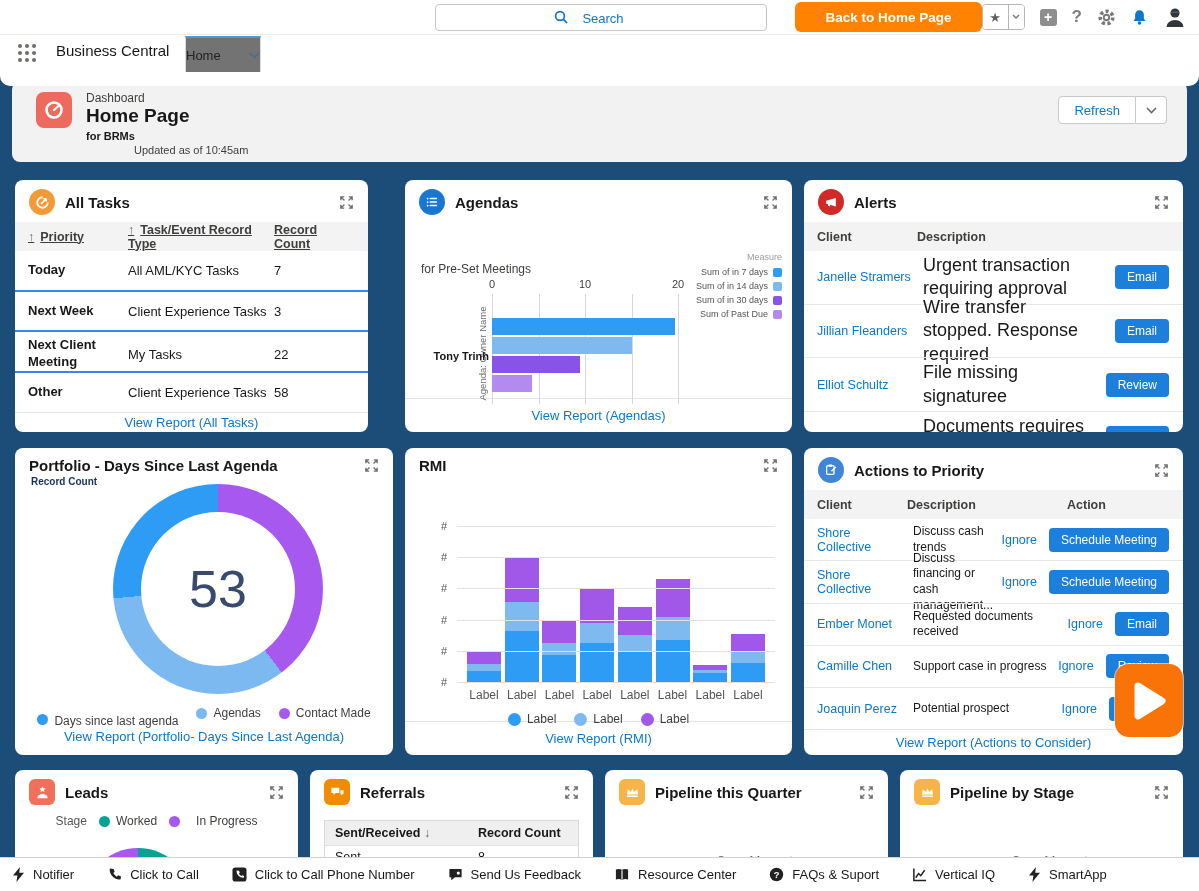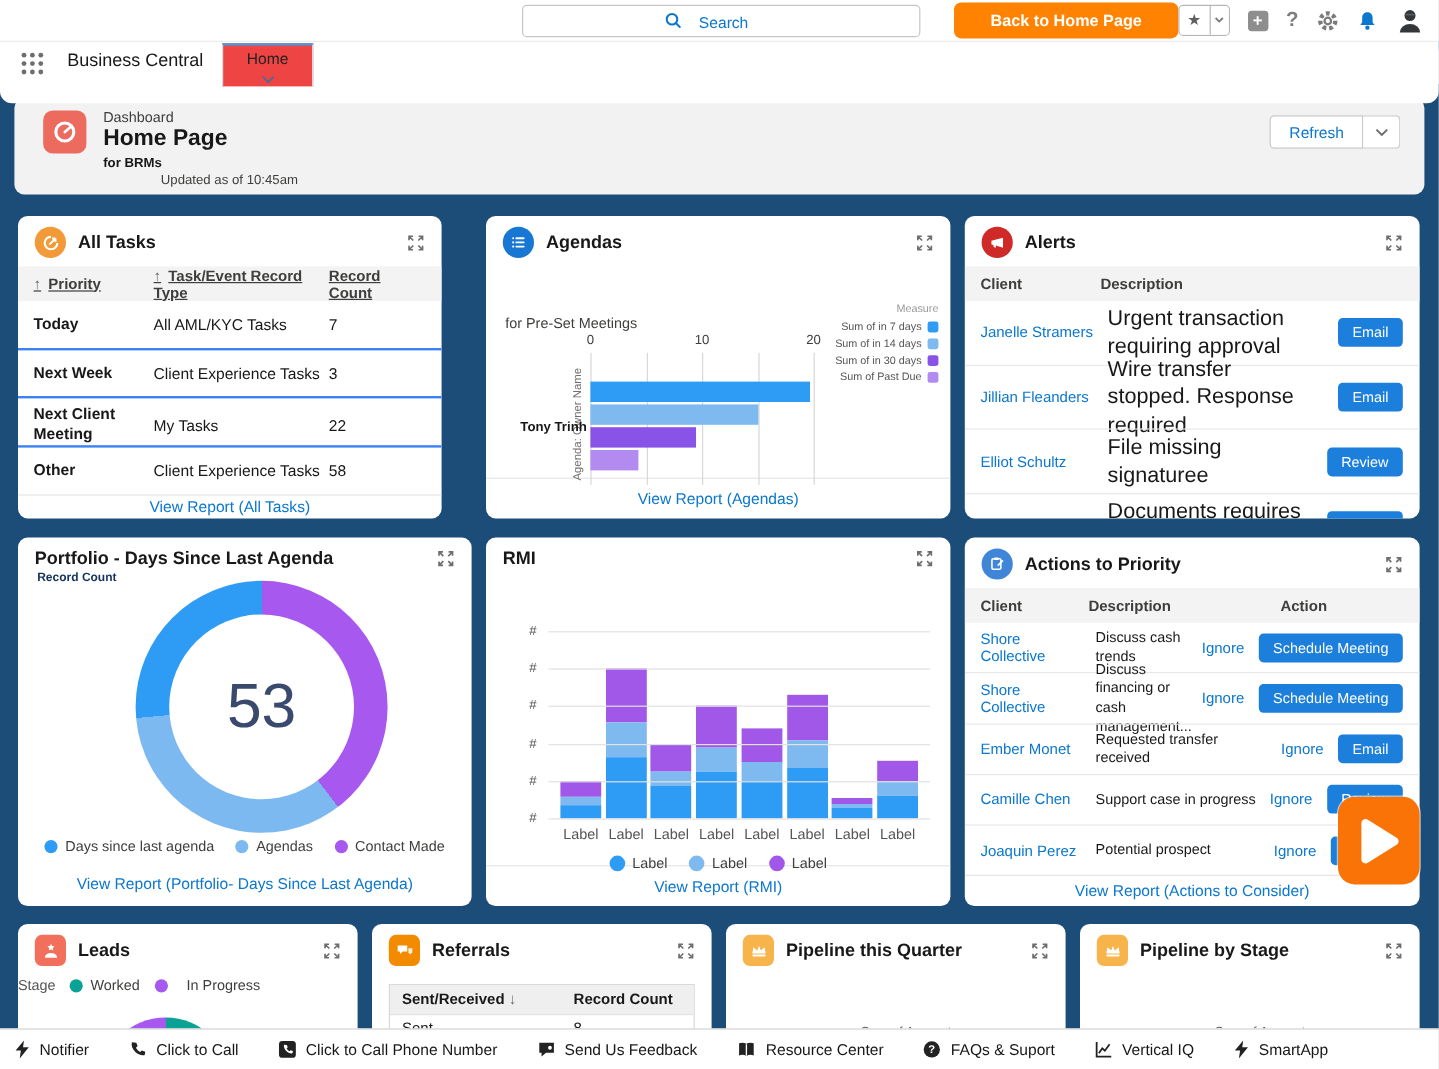--- a/index.html
+++ b/index.html
@@ -19,23 +19,23 @@
   .fav-star{width:25px;display:flex;align-items:center;justify-content:center;font-size:13px;color:#5f5f5f;background:#fff;}
   .fav-caret{width:15px;display:flex;align-items:center;justify-content:center;border-left:1px solid #b6b6b6;background:#fff;}
   .plus-ic{width:17px;height:17px;background:#8e8e8e;border-radius:3px;color:#fff;font-size:14px;font-weight:bold;
       display:flex;align-items:center;justify-content:center;line-height:1;}
   .help-ic{font-size:17px;font-weight:bold;color:#7d7d7d;}
   
   .navbar{position:absolute;top:34px;left:0;right:0;height:52px;background:#fff;z-index:9;border-radius:10px;}
   .waffle{position:absolute;left:18px;top:10px;display:grid;grid-template-columns:repeat(3,4px);grid-gap:3px;}
   .waffle i{width:4px;height:4px;border-radius:50%;background:#706e6b;}
   .app-name{position:absolute;left:56px;top:8px;font-size:15px;color:#181818;}
-  .home-tab{position:absolute;left:185px;top:2px;width:74px;height:34px;background:#ef4444;border:1px solid #d5dbe2;
-      border-top:2px solid #4b9bd8;border-bottom:none;display:flex;align-items:center;justify-content:center;gap:7px;
-      font-size:13px;color:#222;cursor:pointer;flex-direction:column;}
+  .home-tab{position:absolute;left:185px;top:2px;width:74px;height:34px;background:#737373;border:1px solid #d5dbe2;
+      border-top:2px solid #4b9bd8;border-bottom:none;display:flex;align-items:center;justify-content:space-between;gap:7px;
+      font-size:13px;color:#222;cursor:pointer;}
   
   .content{position:absolute;top:70px;left:0;right:0;height:788px;background:#1c4d78;overflow:hidden;}
   .hdr-panel{position:absolute;left:12px;top:12px;width:1175px;height:80px;background:#f3f2f2;border-radius:8px;}
   .hdr-icon{position:absolute;left:24px;top:10px;width:36px;height:36px;background:#ed6a5f;border-radius:8px;
       display:flex;align-items:center;justify-content:center;}
   .hdr-type{position:absolute;left:74px;top:9px;font-size:12px;color:#3e3e3c;}
   .hdr-title{position:absolute;left:74px;top:23px;font-size:19px;font-weight:bold;color:#181818;}
   .hdr-sub{position:absolute;left:74px;top:48px;font-size:11px;font-weight:bold;color:#181818;}
   .hdr-upd{position:absolute;left:74px;top:62px;font-size:11px;color:#3e3e3c;margin-left:48px;}
   .refresh-grp{position:absolute;right:20px;top:14px;display:flex;height:28px;}
@@ -91,21 +91,21 @@
   
   .rmi-plot{position:absolute;left:52px;top:50px;width:318px;height:156px;}
   .rmi-grid{position:absolute;left:0;right:0;height:1px;background:#e2e2e2;}
   .rmi-ytick{position:absolute;left:-16px;font-size:11px;color:#555;transform:translateY(-6px);}
   .rmi-bars{position:absolute;left:0;right:0;bottom:0;top:0;display:flex;justify-content:space-between;
       align-items:flex-end;padding:0 10px;}
   .rmi-col{width:34px;display:flex;flex-direction:column;justify-content:flex-end;}
   .rmi-labels{position:absolute;left:0;right:0;top:162px;display:flex;justify-content:space-between;padding:0 10px;}
   .rmi-labels span{width:34px;text-align:center;font-size:12px;color:#555;}
   
-  .leads-legend{display:flex;align-items:center;gap:12px;font-size:12px;color:#3e3e3c;margin-top:2px;}
+  .leads-legend{display:flex;justify-content:center;align-items:center;gap:12px;font-size:12px;color:#3e3e3c;margin-top:2px;}
   .ref-table{margin:8px 14px 0 14px;border:1px solid #d9d9d9;font-size:12.5px;}
   .ref-hrow{display:grid;grid-template-columns:1fr 110px;background:#efefef;font-weight:bold;}
   .ref-hrow div{padding:5px 10px;}
   .ref-row{display:grid;grid-template-columns:1fr 110px;border-top:1px solid #e2e2e2;}
   .ref-row div{padding:4px 10px;}
   .pipe-axis-title{position:absolute;left:70px;width:160px;text-align:center;top:42px;font-size:11px;color:#555;}
   
   .play-fab{position:absolute;left:1115px;top:664px;width:68px;height:73px;background:#f97306;border-radius:14px;
       z-index:60;display:flex;align-items:center;justify-content:center;cursor:pointer;box-shadow:0 0 0 1px rgba(255,255,255,.6);}
   
@@ -362,21 +362,21 @@
       </div>
     </div>
     <div style="position:relative;flex:1;">
       <div class="pf-axis" style="top:0;">Record Count</div>
       <div class="donut" id="pf-donut" style="left: 98px; top: 8px; width: 210px; height: 210px; background: conic-gradient(rgb(166, 88, 239) 0deg, rgb(166, 88, 239) 142.642deg, rgb(124, 185, 240) 142.642deg, rgb(124, 185, 240) 264.906deg, rgb(46, 156, 244) 264.906deg, rgb(46, 156, 244) 360deg);">
         <div class="hole" style="left:28px;top:28px;width:154px;height:154px;">
           <span class="pf-num">53</span>
         </div>
       </div>
       <div class="dot-legend" id="pf-legend" style="top:222px;">
-          <span style="display: flex; align-items: center; gap: 6px;">
+          <span style="display: flex; gap: 6px; margin-top: 16px;">
             <span class="dot" style="background: rgb(46, 156, 244);"></span>
             <span>Days since last agenda</span>
           </span>
           <span style="display: flex; align-items: center; gap: 6px;">
             <span class="dot" style="background: rgb(124, 185, 240);"></span>
             <span>Agendas</span>
           </span>
           <span style="display: flex; align-items: center; gap: 6px;">
             <span class="dot" style="background: rgb(166, 88, 239);"></span>
             <span>Contact Made</span>
@@ -509,21 +509,21 @@
           <button class="btn-blue" style="margin-left: 12px;">Schedule Meeting</button>
         </div>
         <div class="a-row">
           <div class="a-client link" style="width: 90px;">Shore Collective</div>
           <div class="a-desc" style="width: 140px; font-size: 12px;">Discuss financing or cash management...</div>
           <span class="link" style="margin-left: auto; font-size: 12.5px;">Ignore</span>
           <button class="btn-blue" style="margin-left: 12px;">Schedule Meeting</button>
         </div>
         <div class="a-row">
           <div class="a-client link" style="width: 90px;">Ember Monet</div>
-          <div class="a-desc" style="width: 140px; font-size: 12px;">Requested transfer received</div>
+          <div class="a-desc" style="width: 140px; font-size: 12px;">Requested documents received</div>
           <span class="link" style="margin-left: auto; font-size: 12.5px;">Ignore</span>
           <button class="btn-blue" style="margin-left: 12px;">Email</button>
         </div>
         <div class="a-row">
           <div class="a-client link" style="width: 90px;">Camille Chen</div>
           <div class="a-desc" style="width: 140px; font-size: 12px;">Support case in progress</div>
           <span class="link" style="margin-left: auto; font-size: 12.5px;">Ignore</span>
           <button class="btn-blue" style="margin-left: 12px;">Review</button>
         </div>
         <div class="a-row">

